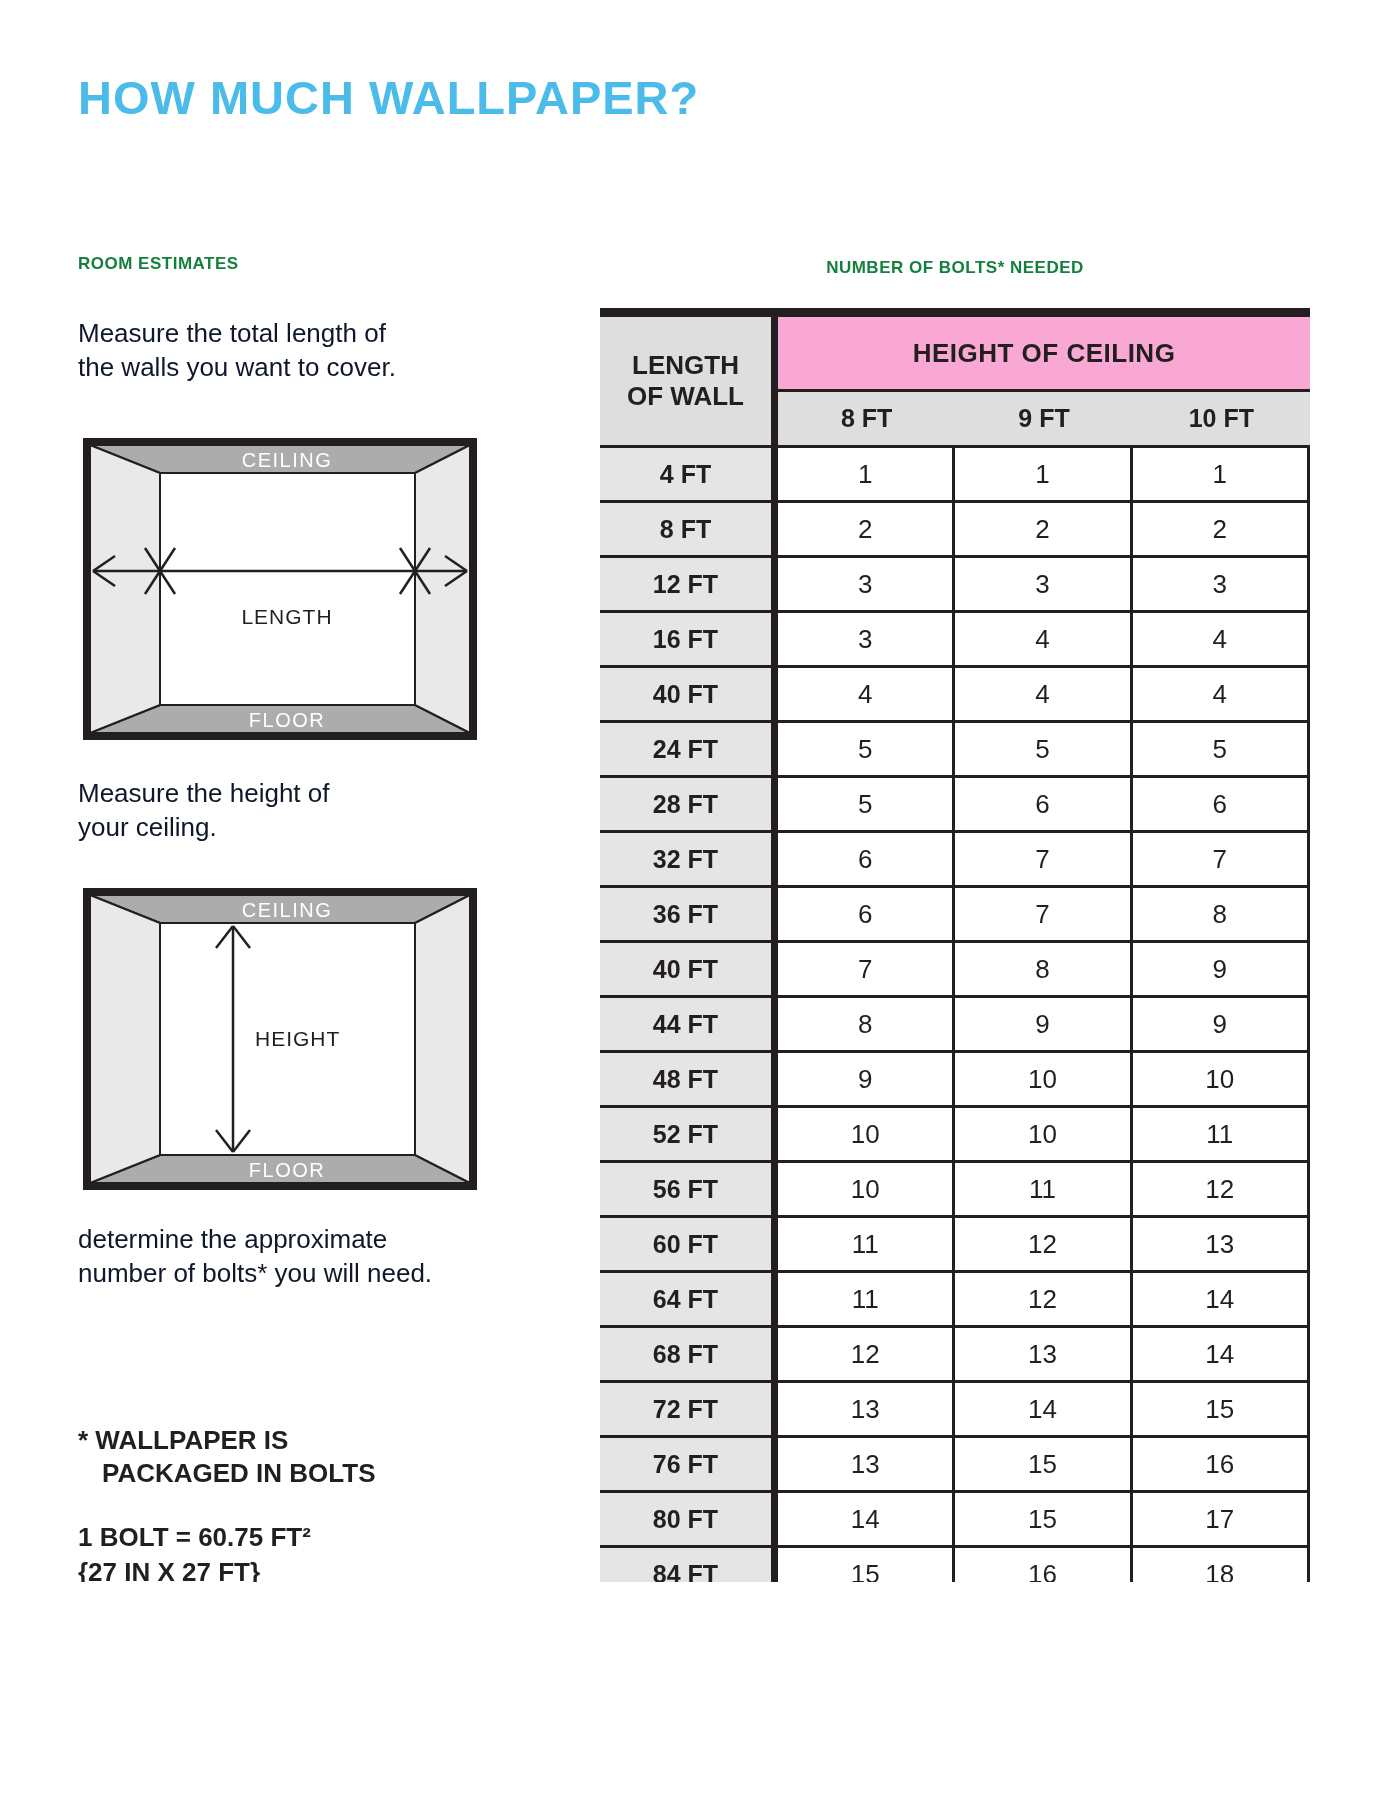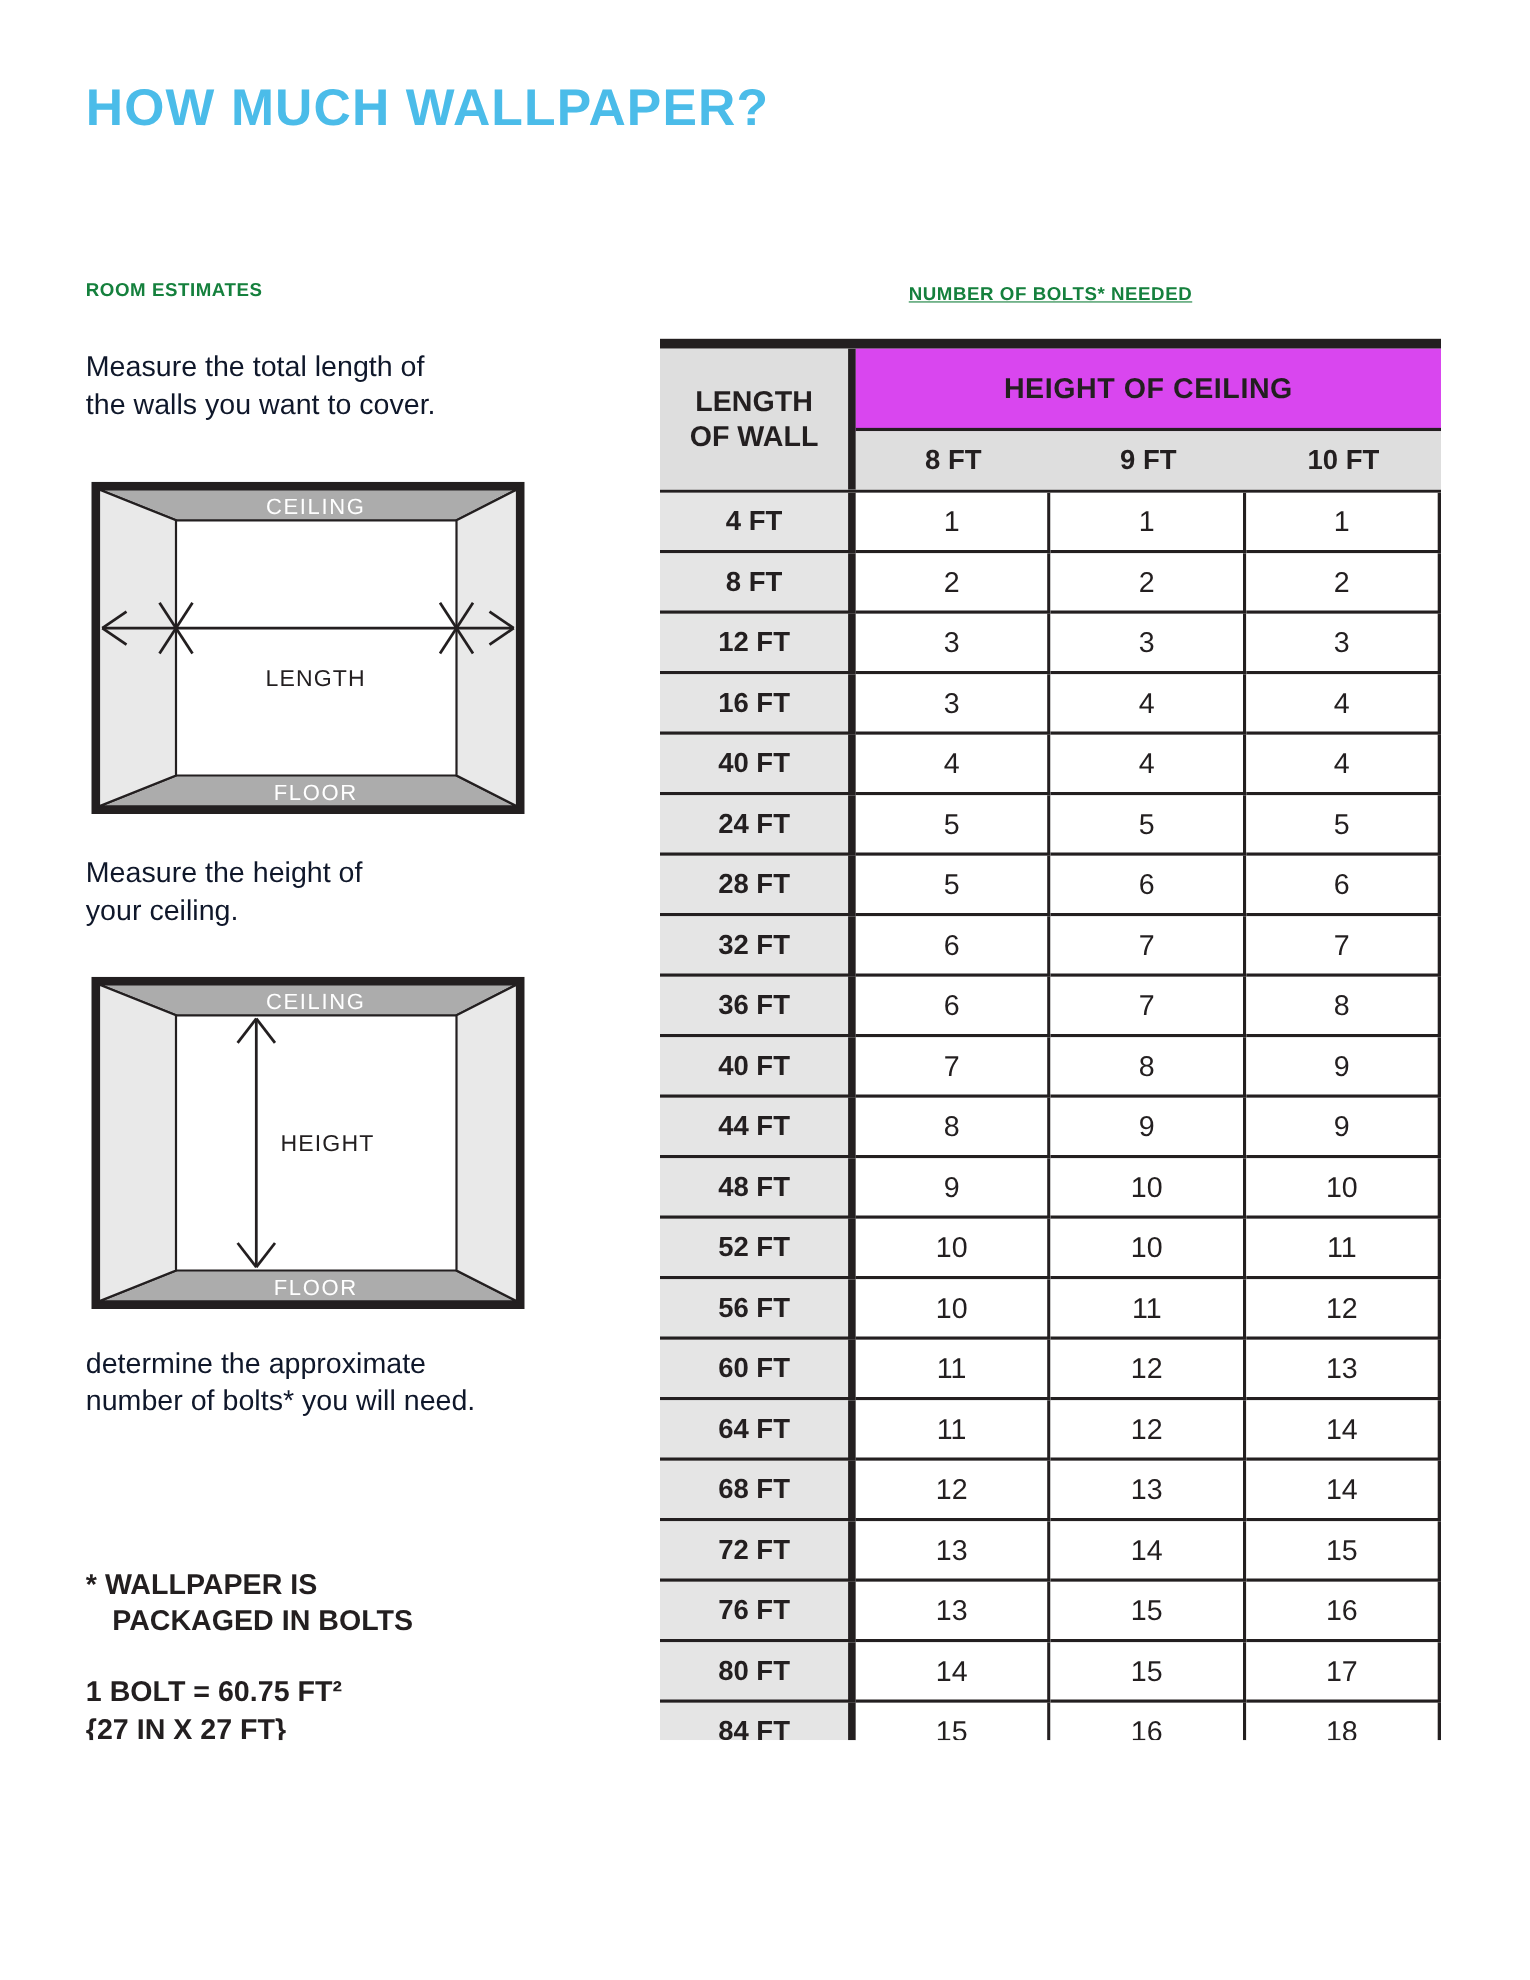--- a/index.html
+++ b/index.html
@@ -7,21 +7,21 @@
     position:relative;width:1391px;height:1582px;background:#ffffff;overflow:hidden;
     font-family:"Liberation Sans","DejaVu Sans",sans-serif;color:#231F20;
   }
   .abs{position:absolute;}
   
   .main-title{
     left:78px;top:70px;font-size:47px;font-weight:700;letter-spacing:1px;color:#4BBCE9;
   }
   .blue-sub{font-size:17px;font-weight:700;letter-spacing:.5px;color:#15803d;}
   .room-estimates{left:78px;top:254px;}
-  .table-heading{left:600px;top:258px;width:710px;text-align:center;text-decoration:underline;}
+  .table-heading{left:600px;top:258px;width:710px;text-align:center;}
   .para{font-size:26px;line-height:34px;color:#0f172a;}
   .para1{left:78px;top:316px;}
   .para2{left:78px;top:776px;}
   .para3{left:78px;top:1222px;}
   .footnote{left:78px;top:1424px;font-size:26px;line-height:33px;font-weight:700;}
   .footnote .indent{padding-left:24px;}
   .boltsize{left:78px;top:1520px;font-size:26px;line-height:35px;font-weight:700;}
   
   .diagram1{left:83px;top:438px;}
   .diagram2{left:83px;top:888px;}
@@ -33,21 +33,21 @@
   .bolt-table *{box-sizing:border-box;}
   .top-bar{height:9px;background:#231F20;}
   .thead{display:flex;border-bottom:3px solid #231F20;}
   .label-head{
     width:178px;background:#DEDEDE;border-right:7px solid #231F20;
     display:flex;flex-direction:column;justify-content:center;align-items:center;
     font-size:26px;font-weight:700;line-height:31px;text-align:center;
   }
   .data-head{flex:1;}
   .hoc{
-    height:75px;background:#d946ef;border-bottom:3px solid #231F20;
+    height:75px;background:#f9a8d4;border-bottom:3px solid #231F20;
     display:flex;align-items:center;justify-content:center;
     font-size:26px;font-weight:700;letter-spacing:.5px;
   }
   .subhead{height:53px;background:#DEDEDE;display:flex;}
   .subhead .sh{
     flex:1;display:flex;align-items:center;justify-content:center;
     font-size:25px;font-weight:700;
   }
   .trow{display:flex;height:55px;}
   .cell{display:flex;align-items:center;justify-content:center;}

